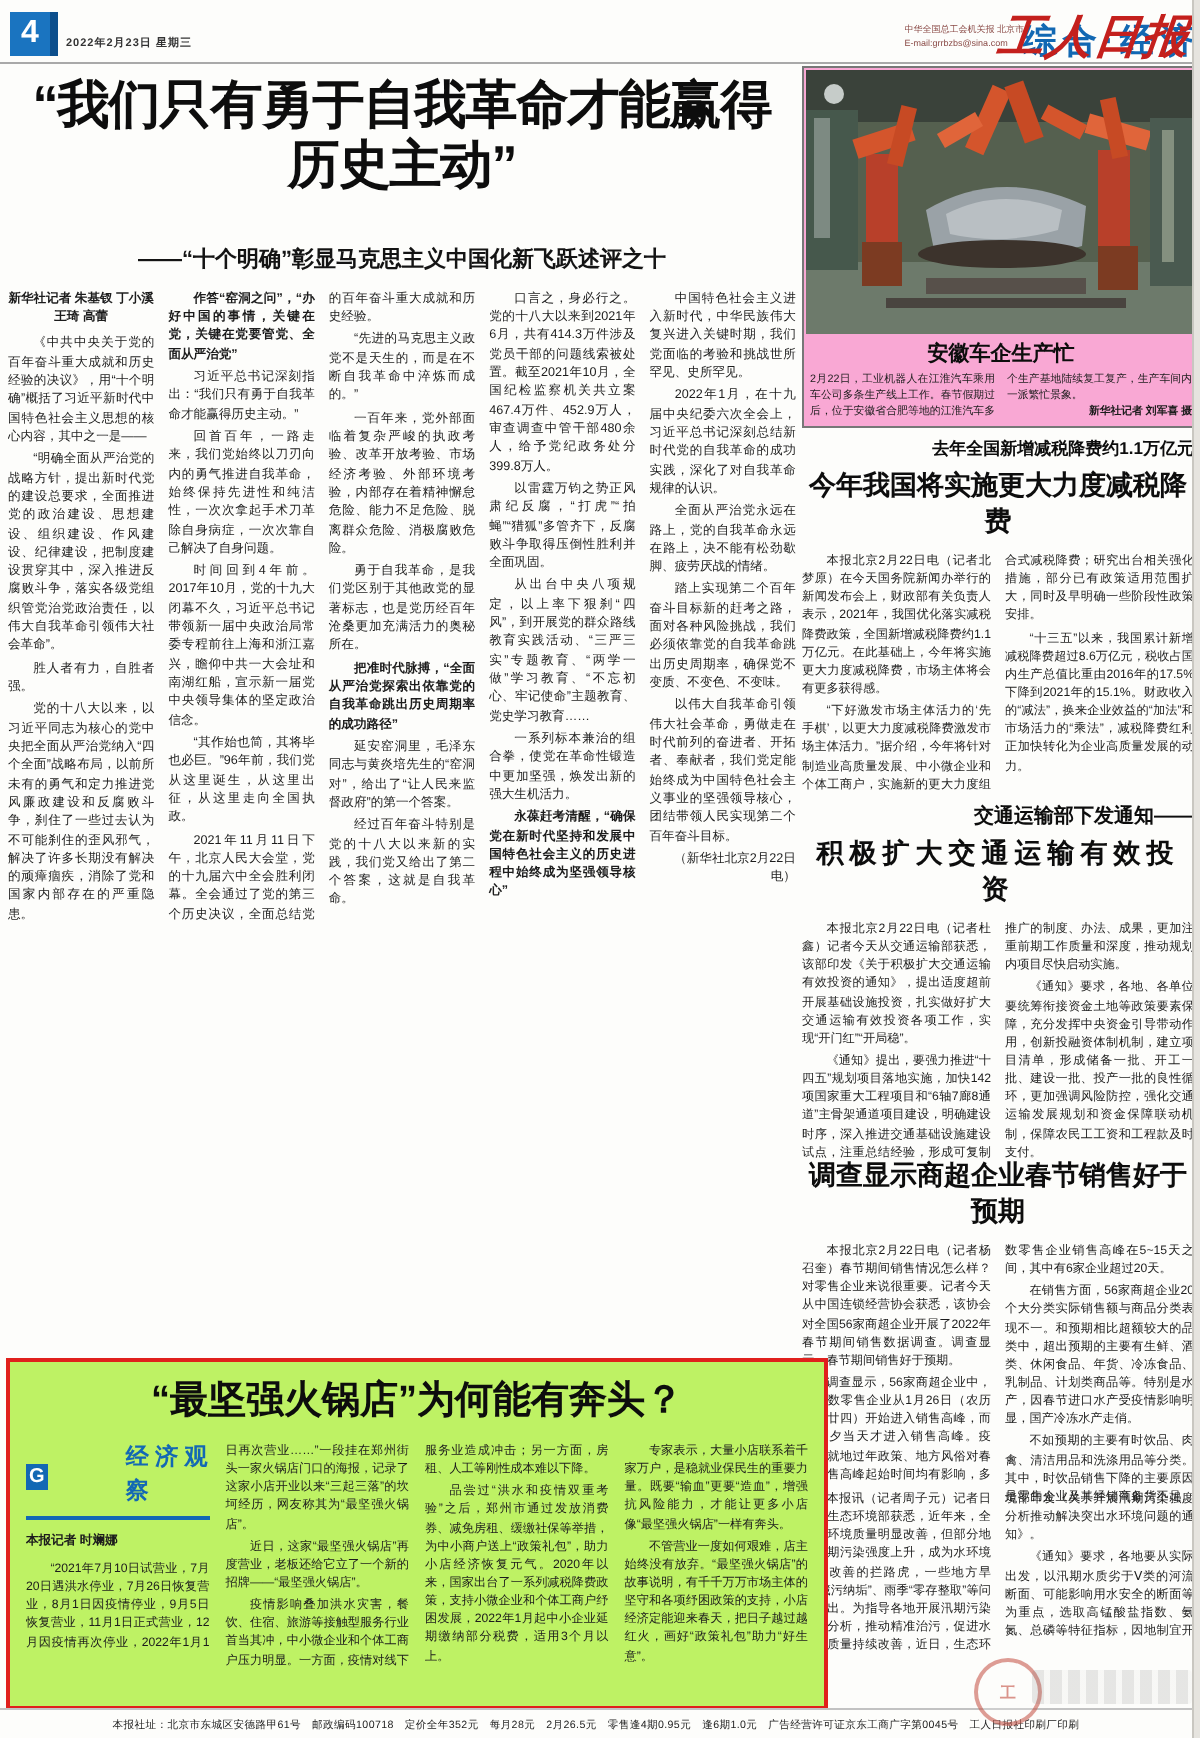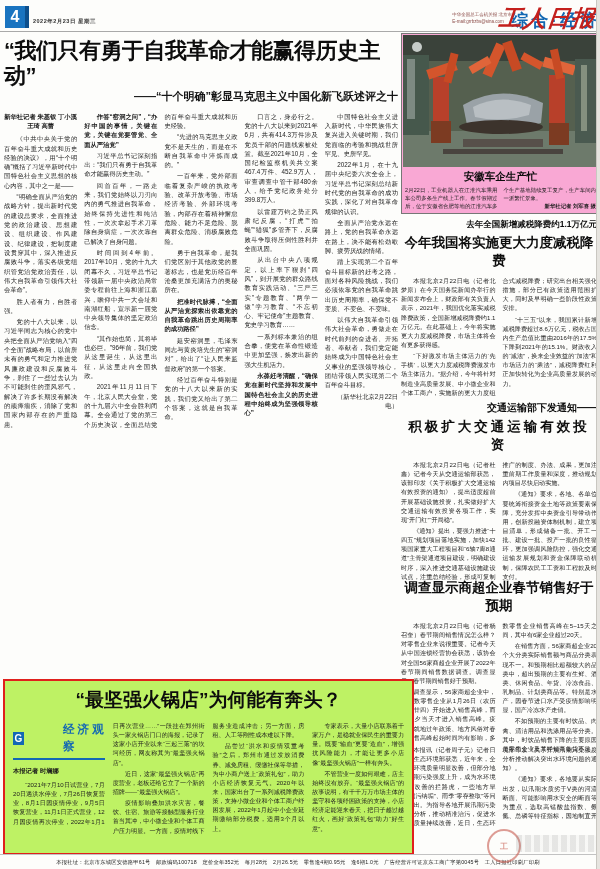--- a/index.html
+++ b/index.html
@@ -10,22 +10,22 @@
   
   .pagenum{position:absolute;left:5px;top:6px;width:20px;height:22px;background:#1a74c0;border-right:4px solid #0d4f8c;color:#fff;font-weight:900;font-size:16px;line-height:22px;text-align:center;}
   .hdr-date{position:absolute;left:33px;top:18px;font-size:5.5px;font-weight:700;color:#333;letter-spacing:.5px;}
   .hdr-section{position:absolute;left:0;top:9px;width:100%;text-align:right;font-size:17px;font-weight:900;color:#1268b3;letter-spacing:3px;}
   .mast-info{position:absolute;right:88px;top:12px;font-size:4.5px;color:#8a4a46;line-height:1.5;text-align:left;}
   .logo{position:absolute;right:5px;top:3px;font-size:23px;font-weight:900;color:#c4201d;font-style:italic;letter-spacing:1px;font-family:"Liberation Serif","DejaVu Serif",serif;transform:skewX(-6deg);}
   .hdr-rule{position:absolute;left:0;right:0;top:31px;height:1px;background:#a9a9a9;}
 
   
   .lead{position:absolute;left:4px;top:36px;width:394px;}
-  .lead h1{margin:2px 0 0;font-size:22px;line-height:1.15;font-weight:900;text-align:left;color:#0d0d0d;letter-spacing:-0.5px;}
-  .lead h2{margin:0 0 0;font-size:11px;font-weight:700;text-align:right;color:#141414;}
+  .lead h1{margin:2px 0 0;font-size:26px;line-height:1.15;font-weight:900;text-align:center;color:#0d0d0d;letter-spacing:-0.5px;}
+  .lead h2{margin:24px 0 0;font-size:11px;font-weight:700;text-align:center;color:#141414;}
   .cols5{margin-top:8px;height:574px;overflow:hidden;column-count:5;column-gap:7px;text-align:justify;font-size:6.3px;line-height:1.48;}
   .cols5 p,.body2 p,.hp-cols p{margin:0 0 2px;text-indent:2em;}
   p.b{font-weight:700;}
   p.r{text-align:right;text-indent:0;}
   .byline{text-indent:0 !important;text-align:center;font-weight:700;margin-bottom:4px !important;}
 
   
   .photo-fig{position:absolute;left:401px;top:33px;width:195px;margin:0;border:1px solid #777;padding:1px;background:#f9a8d4;}
   .photo-fig svg{display:block;width:100%;height:132px;}
   .cap-title{font-size:10.5px;font-weight:900;text-align:center;margin:3px 0 2px;color:#0d0d0d;}

